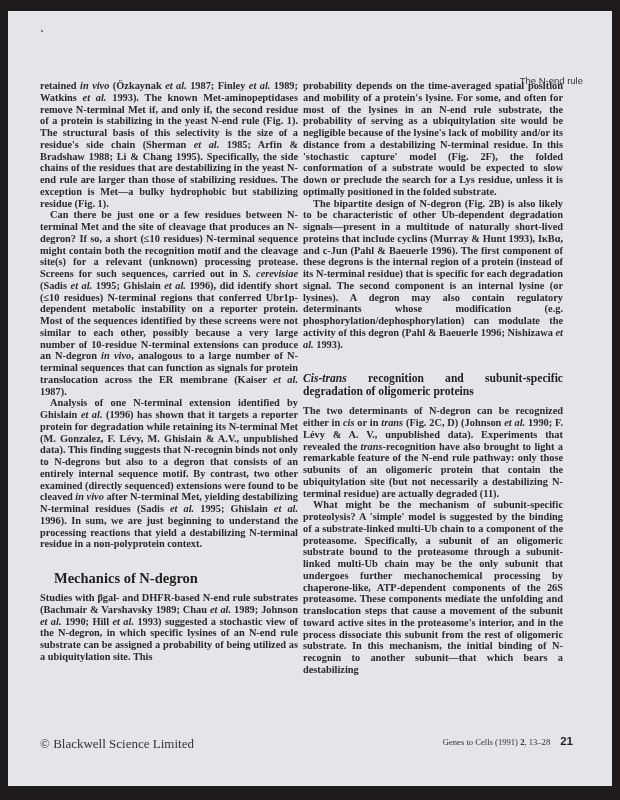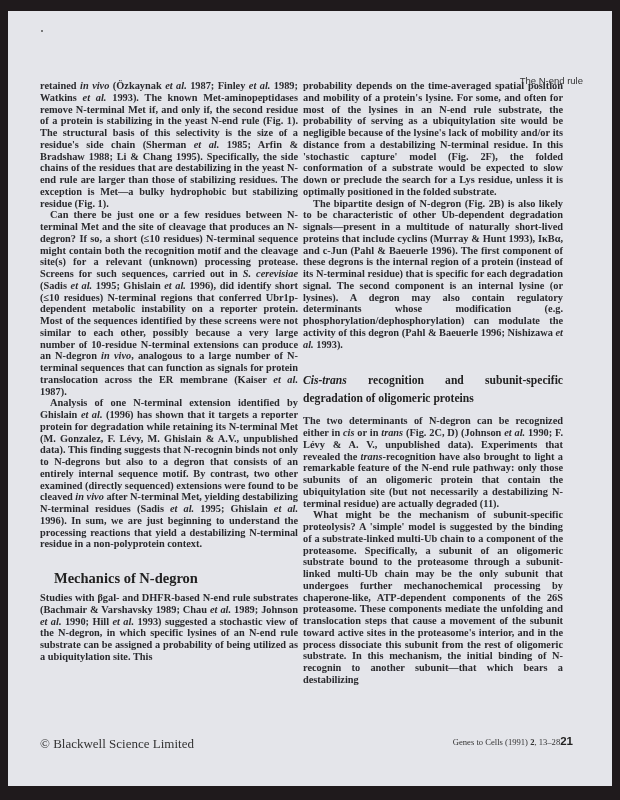--- a/index.html
+++ b/index.html
@@ -28,33 +28,33 @@
   .col.left { left:40px; }
   .col.right { left:303px; width:260px; }
   .col p { margin:0;font-weight:bold; }
   .col p.indent { text-indent:10px; }
   .col i { font-style:italic; }
   h2.section {
     font-size:14.5px; font-weight:bold; margin:20px 0 5px 14px; line-height:17px;
     color:#222;
   }
   h3.sub {
-    font-size:11.6px; font-weight:bold; margin:0 0 5px 0; line-height:18px;
+    font-size:11.6px; font-weight:bold; margin:0 0 5px 0; line-height:13px;
     color:#222;
   }
   h3.sub.right-sub { margin:22px 0 7px 0; }
   .footer-left {
     position:absolute; left:40px; top:736px;
     font-size:13px; color:#333;
   }
   .footer-right {
     position:absolute; right:47px; top:735px;
     font-size:8.6px; color:#333;
   }
-  .footer-right .pg { font-family:"Liberation Sans", "DejaVu Sans", sans-serif; font-weight:bold; font-size:11.5px; color:#222; }
+  .footer-right .pg { font-family:"Liberation Sans", "DejaVu Sans", sans-serif; font-weight:bold; font-size:11.5px; margin-left:10px; color:#222; }
   .footer-right b { font-weight:bold; }
 </style>
 </head>
 <body>
 
 <div class="page">
   <div class="speck" style="left:33px;top:19px;"></div>
   <div class="running-head">The N-end rule</div>
 </div>
 

